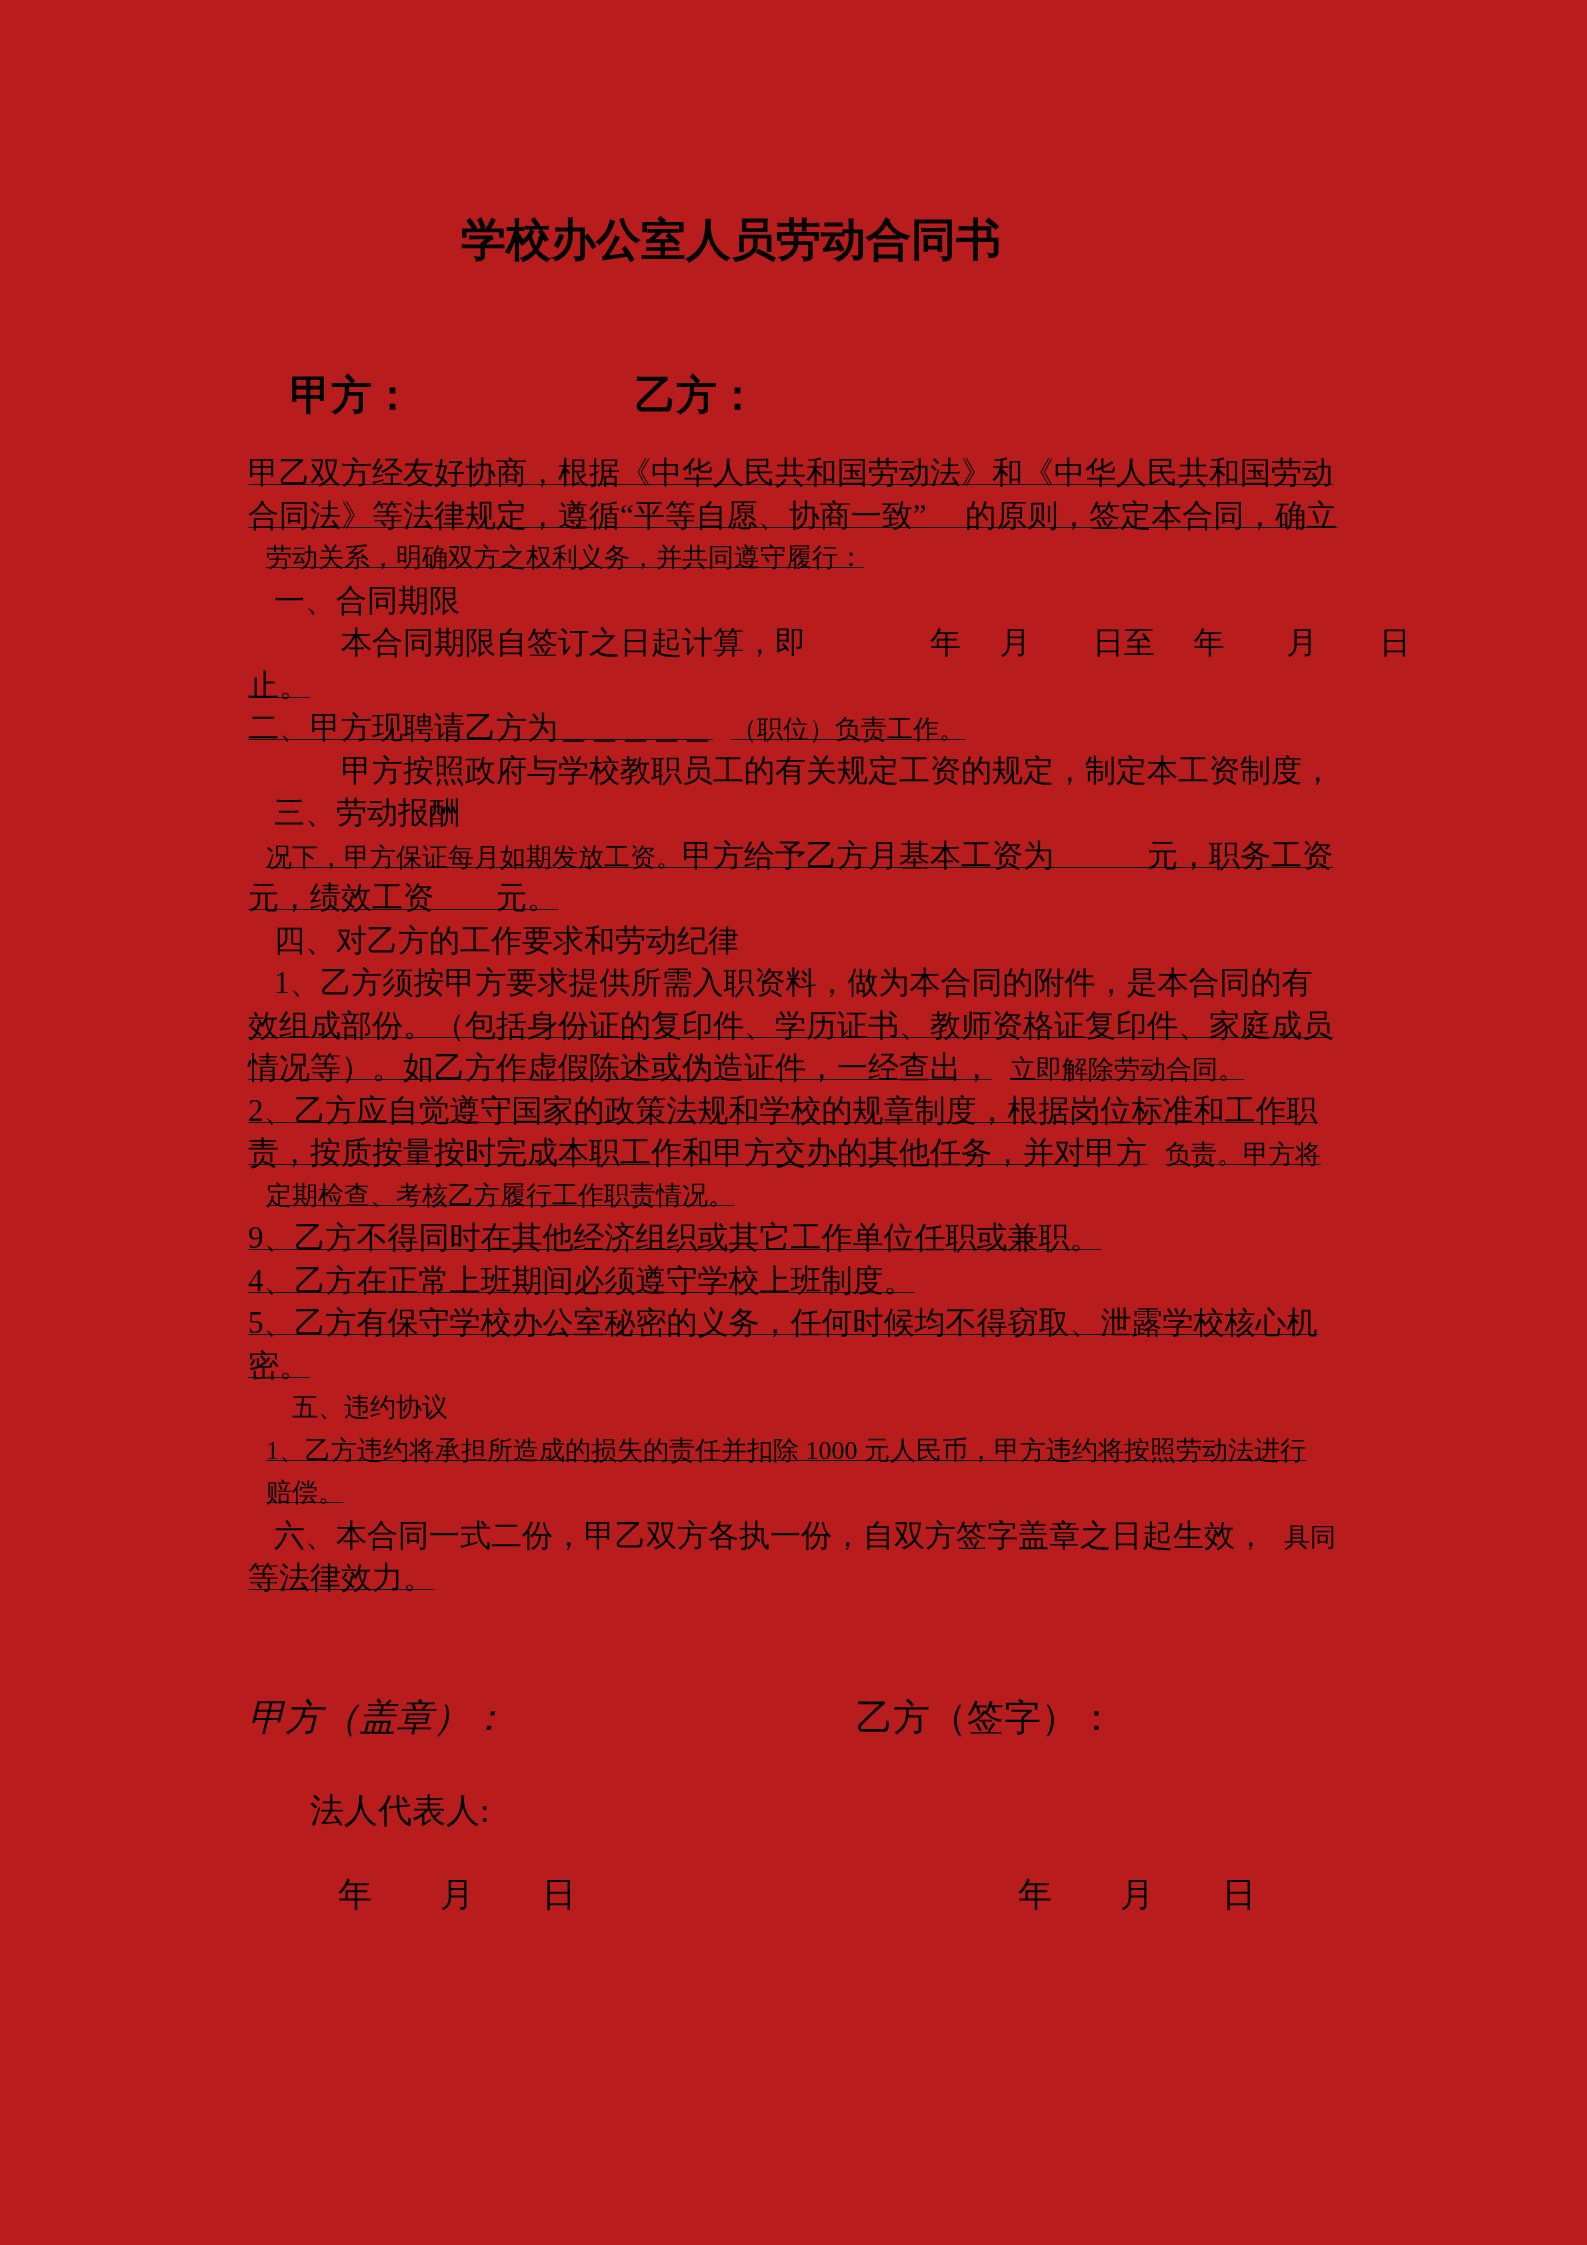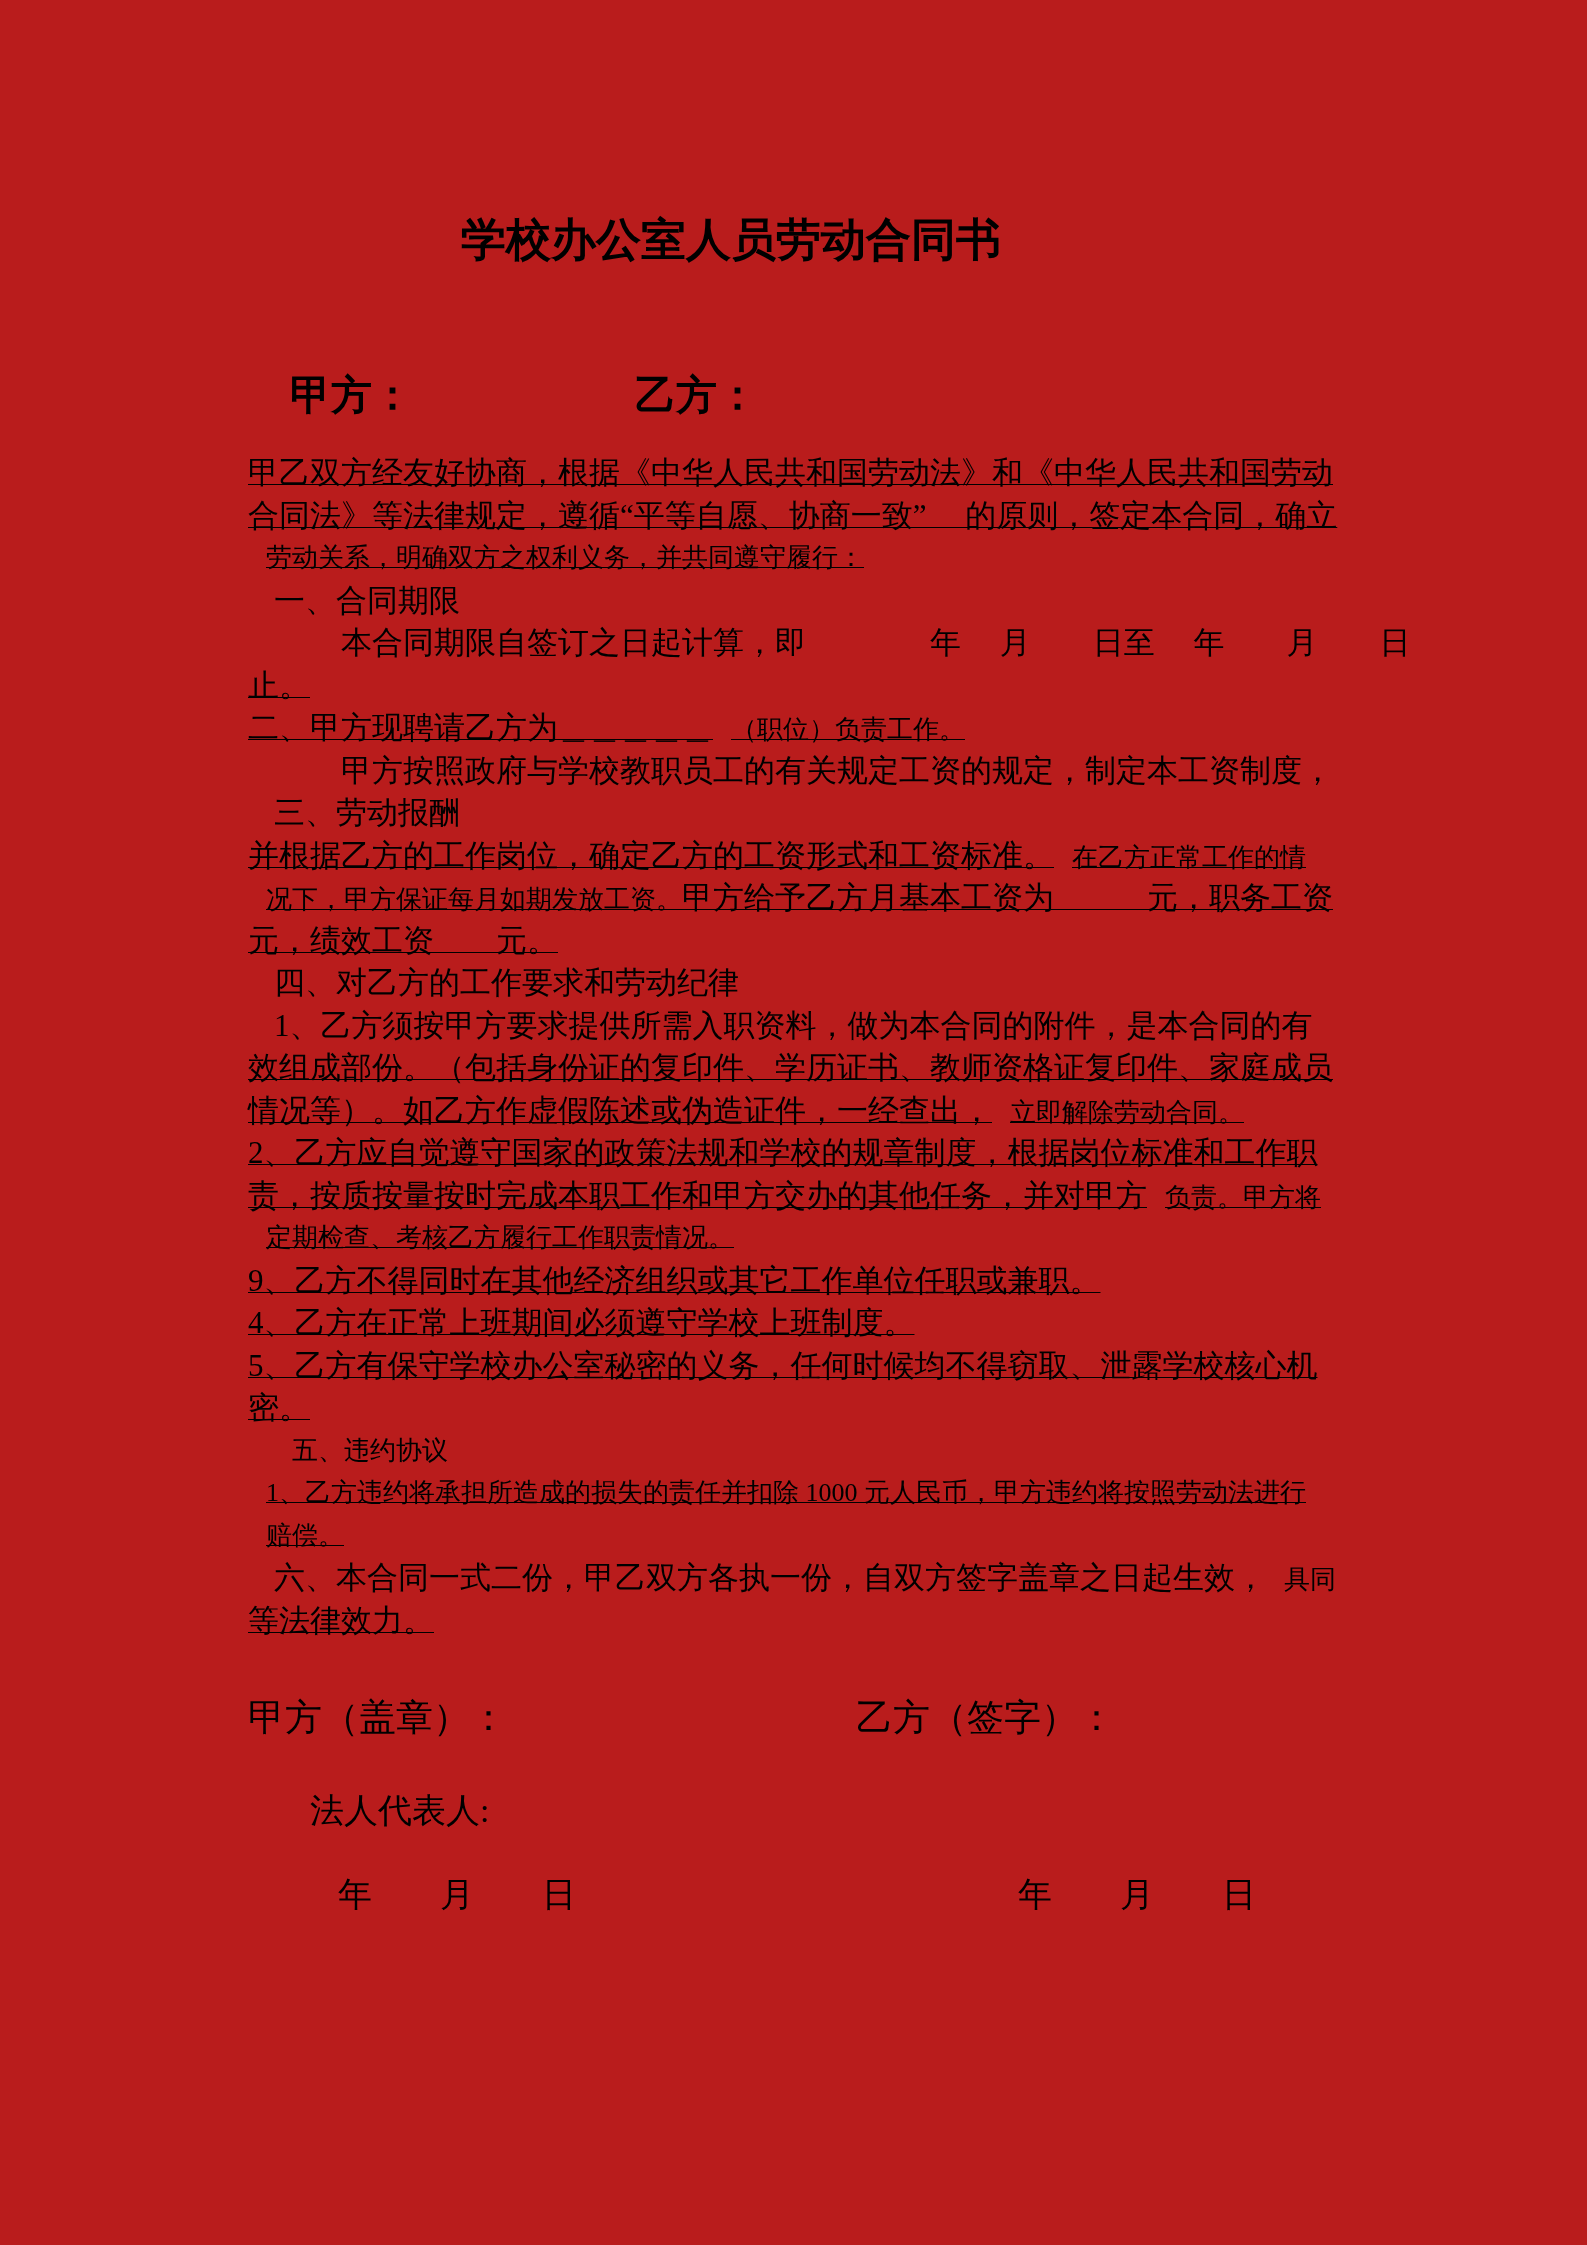--- a/index.html
+++ b/index.html
@@ -48,21 +48,21 @@
   .sm{font-size:26px;margin-left:18px;}
   .ind0{padding-left:0;text-decoration:underline;}
   .ind1{padding-left:26px;}
   .ind2{padding-left:93px;}
   .sig-row{
     position:absolute;
     top:1693px; left:0; width:100%;
     font-size:37px;
     height:48px;
   }
-  .sig-a{position:absolute;left:248px;white-space:pre;}
+  .sig-a{position:absolute;left:248px;white-space:pre;font-style:italic;}
   .sig-b{position:absolute;left:836px;white-space:pre;margin-left:20px;}
   .legal-row{
     position:absolute;
     top:1788px; left:16px; width:100%;
     font-size:34px;
     height:44px;
     margin-left:20px;
   }
   .legal{position:absolute;left:274px;white-space:pre;}
   .date-row{
@@ -89,21 +89,20 @@
   <div class="contract-body">
       <div class="bl ind0"><span class="lg">甲乙双方经友好协商，根据《中华人民共和国劳动法》和《中华人民共和国劳动</span></div>
       <div class="bl ind0"><span class="lg">合同法》等法律规定，遵循“平等自愿、协商一致”　 的原则，签定本合同，确立</span></div>
       <div class="bl ind0"><span class="sm">劳动关系，明确双方之权利义务，并共同遵守履行：</span></div>
       <div class="bl ind1"><span class="lg">一、合同期限</span></div>
       <div class="bl ind2"><span class="lg">本合同期限自签订之日起计算，即　　　　年　 月　　日至　 年　　月　　日</span></div>
       <div class="bl ind0"><span class="lg">止。</span></div>
       <div class="bl ind0"><span class="lg">二、甲方现聘请乙方为＿＿＿＿＿</span><span class="sm">（职位）负责工作。</span></div>
       <div class="bl ind2"><span class="lg">甲方按照政府与学校教职员工的有关规定工资的规定，制定本工资制度，</span></div>
       <div class="bl ind1"><span class="lg">三、劳动报酬</span></div>
-      <div class="bl ind0"><span class="lg">并根据乙方的工作岗位，确定乙方的工资形式和工资标准。</span><span class="sm">在乙方正常工作的情</span></div>
       <div class="bl ind0"><span class="sm">况下，甲方保证每月如期发放工资。</span><span class="lg">甲方给予乙方月基本工资为　　　元，职务工资</span></div>
       <div class="bl ind0"><span class="lg">元，绩效工资　　元。</span></div>
       <div class="bl ind1"><span class="lg">四、对乙方的工作要求和劳动纪律</span></div>
       <div class="bl ind1"><span class="lg">1、乙方须按甲方要求提供所需入职资料，做为本合同的附件，是本合同的有</span></div>
       <div class="bl ind0"><span class="lg">效组成部份。（包括身份证的复印件、学历证书、教师资格证复印件、家庭成员</span></div>
       <div class="bl ind0"><span class="lg">情况等）。如乙方作虚假陈述或伪造证件，一经查出，</span><span class="sm">立即解除劳动合同。</span></div>
       <div class="bl ind0"><span class="lg">2、乙方应自觉遵守国家的政策法规和学校的规章制度，根据岗位标准和工作职</span></div>
       <div class="bl ind0"><span class="lg">责，按质按量按时完成本职工作和甲方交办的其他任务，并对甲方</span><span class="sm">负责。甲方将</span></div>
       <div class="bl ind0"><span class="sm">定期检查、考核乙方履行工作职责情况。</span></div>
       <div class="bl ind0"><span class="lg">9、乙方不得同时在其他经济组织或其它工作单位任职或兼职。</span></div>

